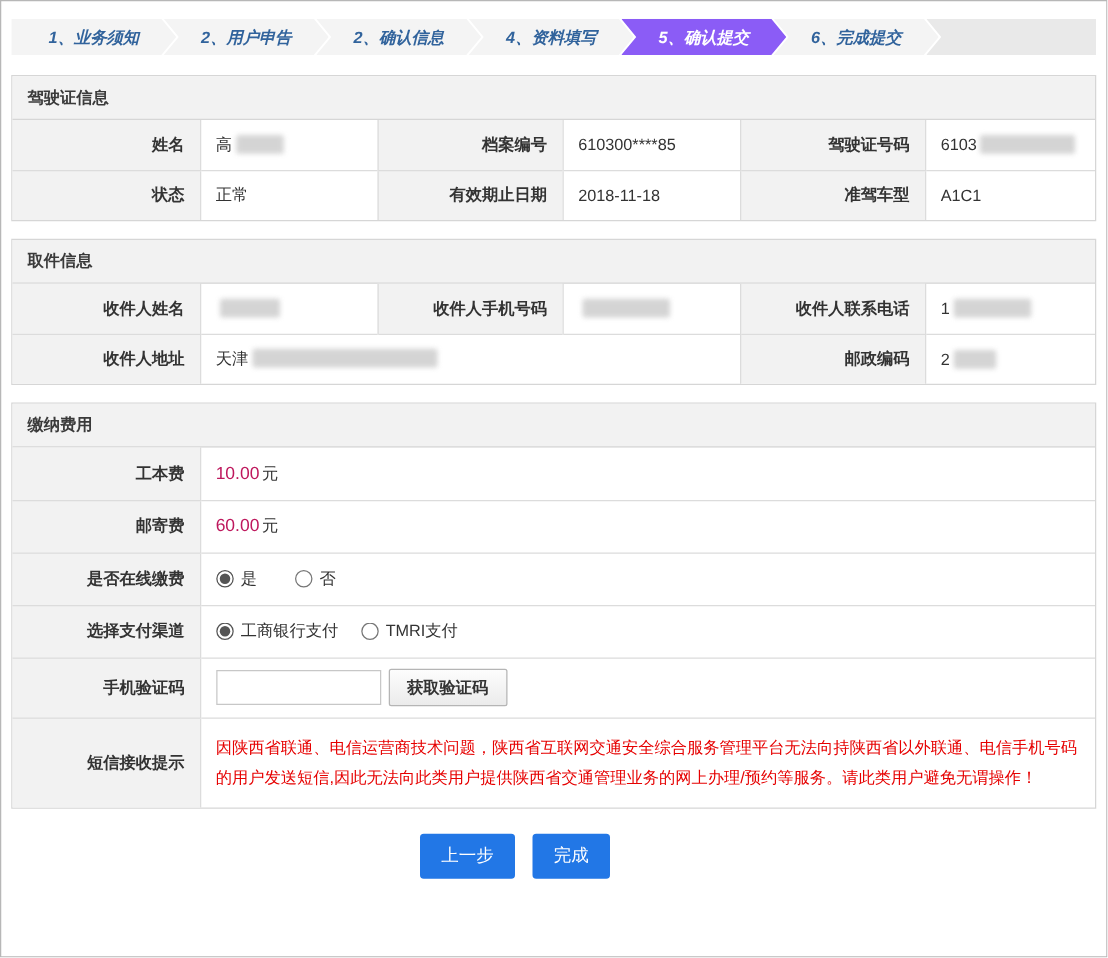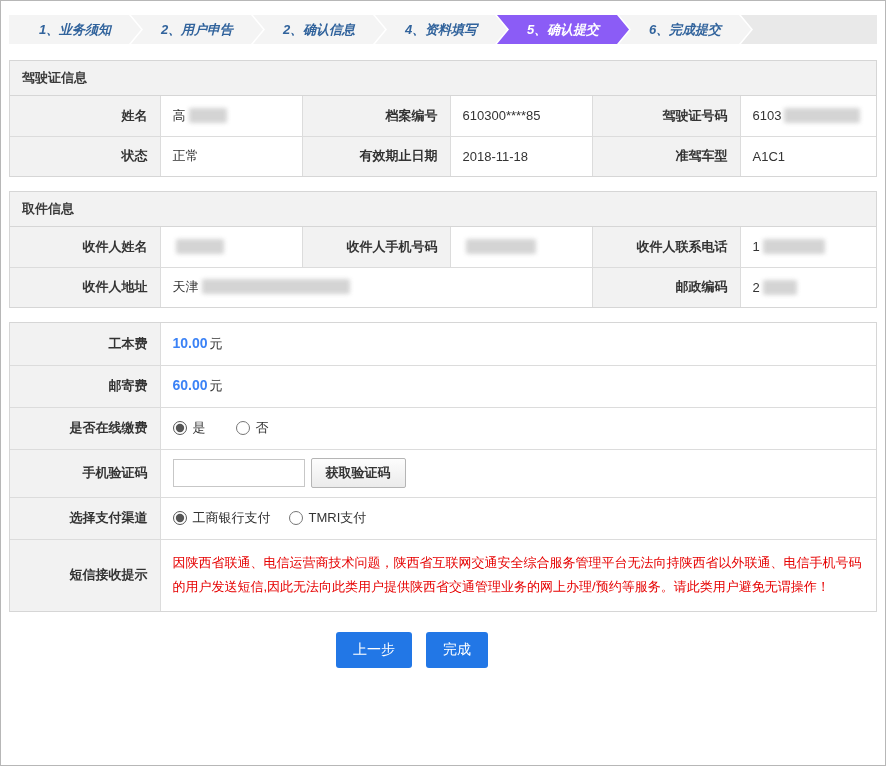--- a/index.html
+++ b/index.html
@@ -94,21 +94,21 @@
     height: 15px;
     background: #cdcdcd;
     filter: blur(2px);
     border-radius: 2px;
     vertical-align: -3px;
     margin-left: 3px;
     opacity: .85;
   }
   
   .fees td { height: 42px; }
-  .amount { color: #3b82f6; font-weight: bold; font-size: 14px; }
+  .amount { color: #be185d; font-weight: normal; font-size: 14px; }
   .unit { color: #333; font-size: 13px; margin-left: 2px; }
   .radio-group { display: flex; align-items: center; gap: 30px; }
   .radio-option { display: inline-flex; align-items: center; gap: 6px; font-size: 13px; color: #333; cursor: pointer; }
   .radio-option input { accent-color: #555; width: 14px; height: 14px; cursor: pointer; }
   .captcha-row { display: flex; align-items: center; }
   .captcha-input {
     width: 132px; height: 28px;
     border: 1px solid #c7c7c7;
     padding: 0 8px;
     font-size: 13px;
@@ -221,20 +221,21 @@
         <td class="lbl">收件人地址</td>
         <td class="val" colspan="3"><span>天津</span><span class="redact" style="width:148px"></span></td>
         <td class="lbl">邮政编码</td>
         <td class="val"><span>2</span><span class="redact" style="width:34px"></span></td>
       </tr>
     </tbody>
       </table>
   </section>
 
   <section class="panel">
+    <div class="panel-title">缴纳费用</div>
     <table class="grid fees">
       <colgroup>
           <col class="c-lbl">
           <col>
         </colgroup>
       <tbody>
           <tr>
         <td class="lbl">工本费</td>
         <td class="val">
           <span class="amount">10.00</span><span class="unit">元</span>
@@ -255,43 +256,43 @@
               <span>是</span>
             </label>
             <label class="radio-option">
               <input type="radio" name="online-payment" style="">
               <span>否</span>
             </label>
           </div>
         </td>
       </tr>
       <tr>
-        <td class="lbl" style="height:48px">手机验证码</td>
-        <td class="val">
-          <div class="captcha-row">
-            <input class="captcha-input" type="text" value="" style="">
-            <button class="get-code-btn">获取验证码</button>
-          </div>
-        </td>
-      </tr>
-      <tr>
         <td class="lbl">选择支付渠道</td>
         <td class="val">
           <div class="radio-group" style="gap:18px">
             <label class="radio-option">
               <input type="radio" name="pay-channel" checked="" style="">
               <span>工商银行支付</span>
             </label>
             <label class="radio-option">
               <input type="radio" name="pay-channel" style="">
               <span>TMRI支付</span>
             </label>
           </div>
         </td>
       </tr>
+      <tr>
+        <td class="lbl" style="height:48px">手机验证码</td>
+        <td class="val">
+          <div class="captcha-row">
+            <input class="captcha-input" type="text" value="" style="">
+            <button class="get-code-btn">获取验证码</button>
+          </div>
+        </td>
+      </tr>
       <tr class="notice-row">
         <td class="lbl">短信接收提示</td>
         <td class="val notice-cell">因陕西省联通、电信运营商技术问题，陕西省互联网交通安全综合服务管理平台无法向持陕西省以外联通、电信手机号码的用户发送短信,因此无法向此类用户提供陕西省交通管理业务的网上办理/预约等服务。请此类用户避免无谓操作！</td>
       </tr>
     </tbody>
       </table>
   </section>
 
   <div class="footer">
     <button class="btn-primary">上一步</button>

